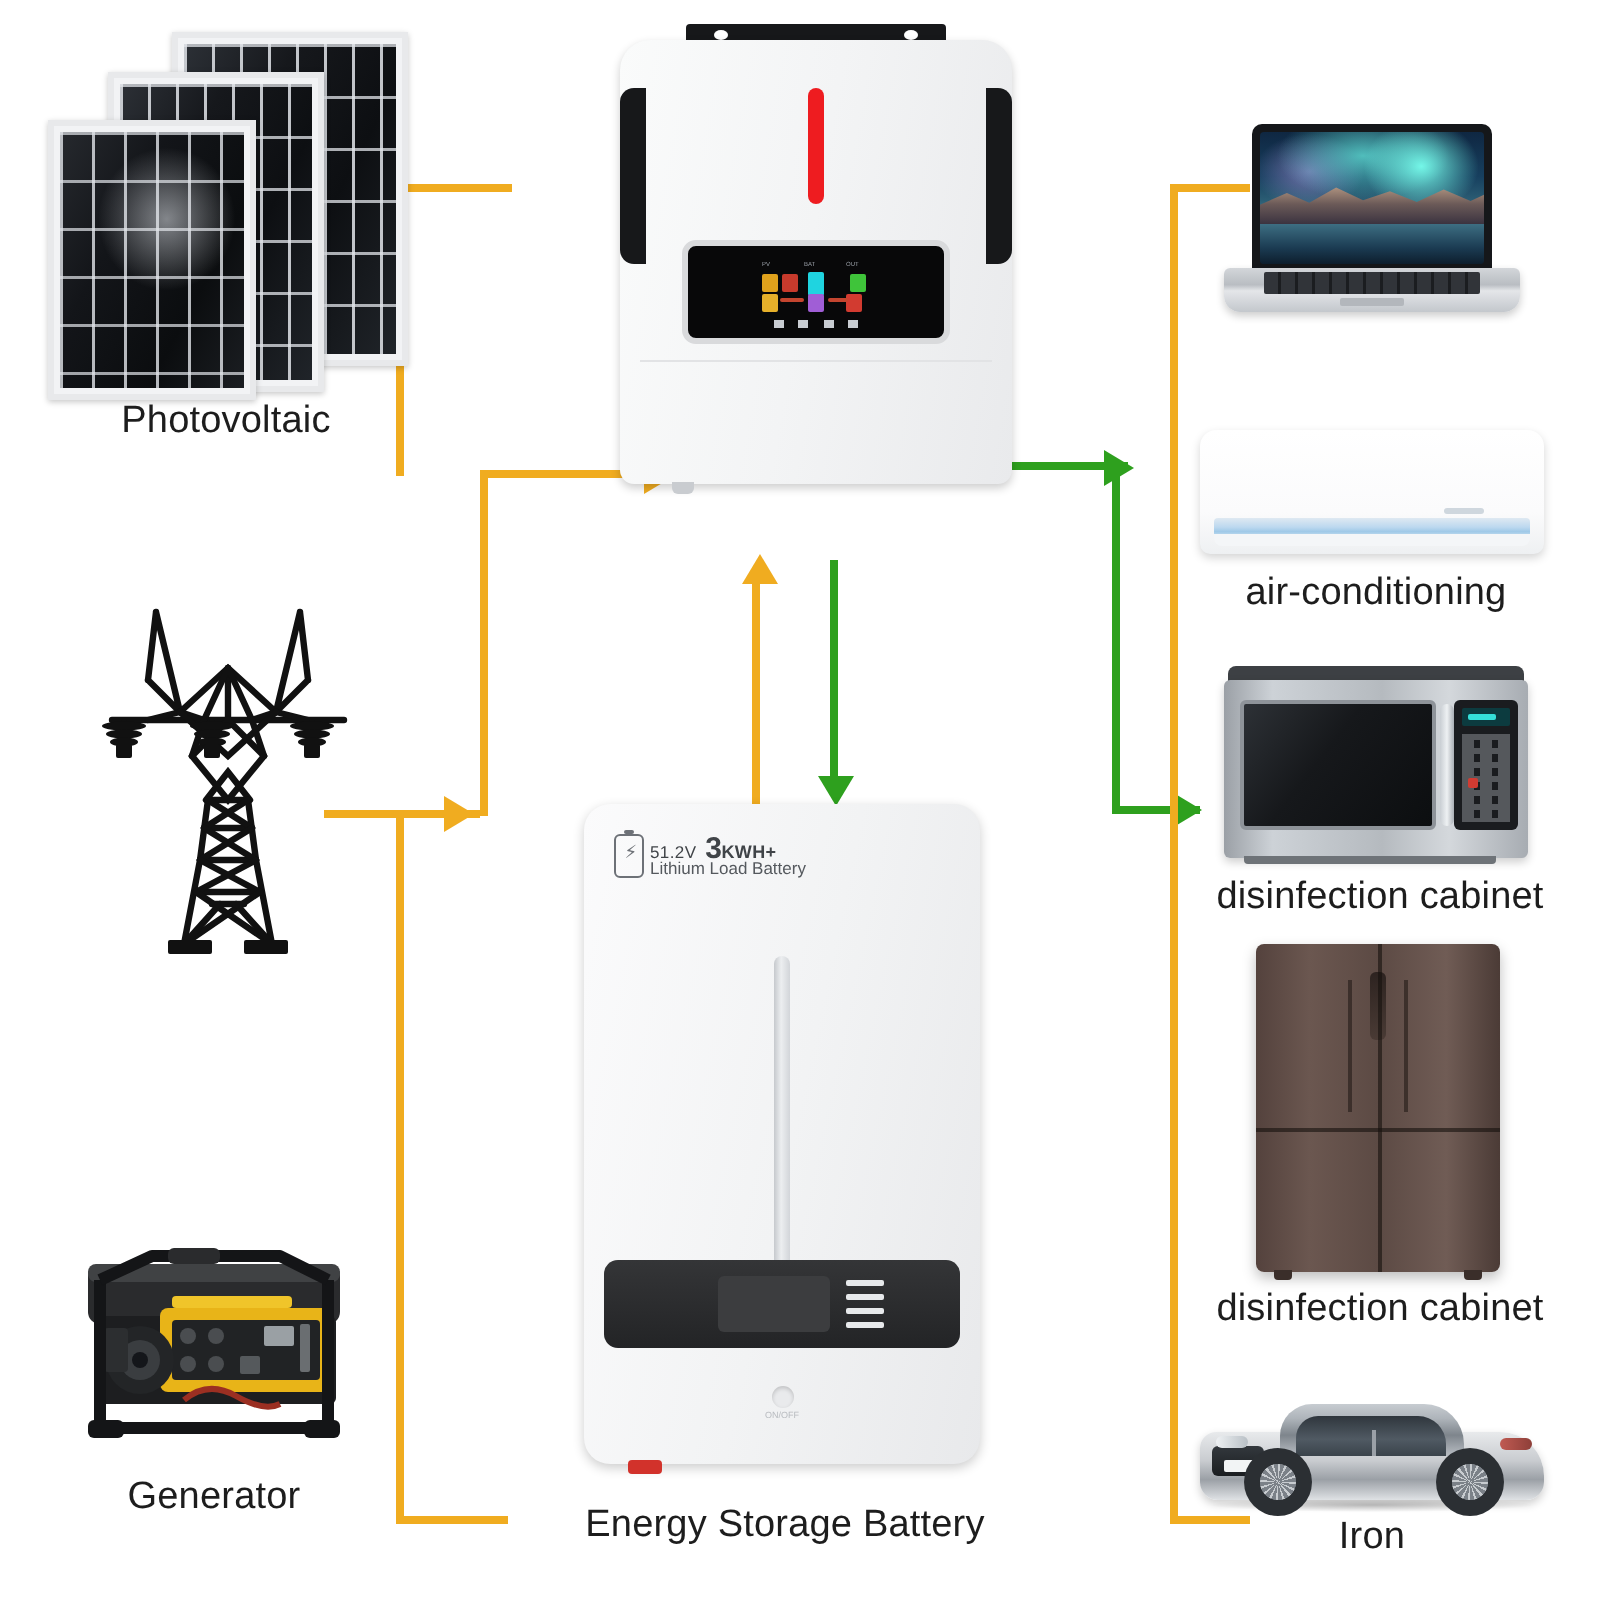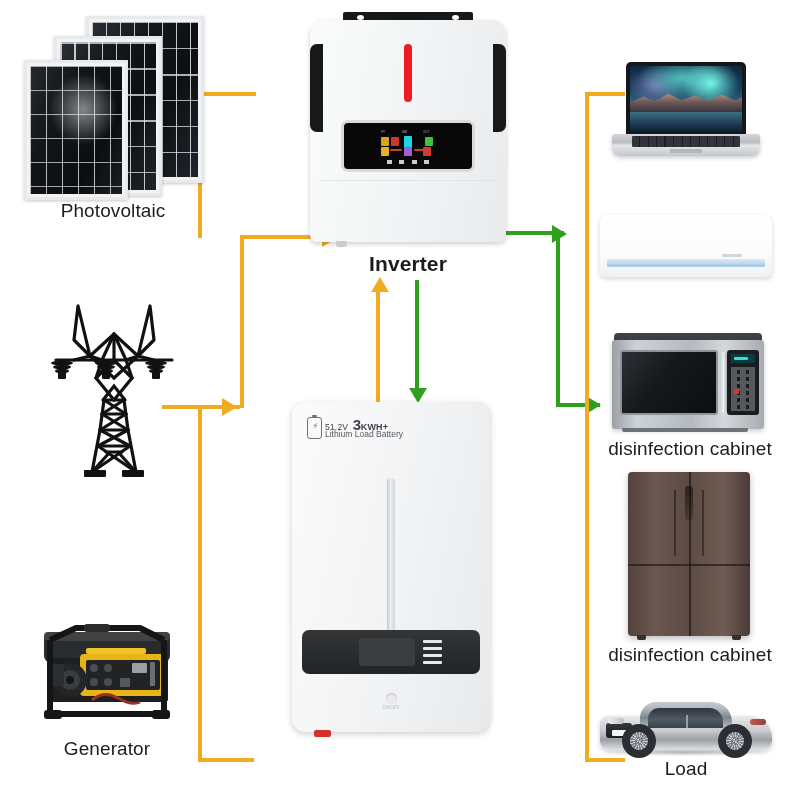--- a/index.html
+++ b/index.html
@@ -354,21 +354,20 @@
         <div class="lcd-row">
           <b></b>
           <b></b>
           <b></b>
           <b></b>
         </div>
       </div>
       <div class="inv-foot"></div>
     </div>
   </div>
-  <div class="lbl bold" style="left:308px;top:252px;width:200px;">Inverter</div>
 
   <div id="bat">
     <div class="bat-body">
       <div class="bat-cap">
         <div class="bat-ico">
             <span>⚡</span>
           </div>
         <div class="bat-t1">
           <em>51.2V</em>
           <b>3</b><i>KWH+</i>
@@ -385,20 +384,21 @@
             <i></i>
           </div>
       </div>
       <div class="bat-pw">
         <u></u>
         <s>ON/OFF</s>
       </div>
       <div class="bat-red"></div>
     </div>
   </div>
+  <div class="lbl" style="left:280px;top:752px;width:225px;">Energy Storage Battery</div>
 
   <div class="ap" id="nb">
     <div class="nb-lid">
       <div class="nb-scr">
         <div class="nb-mtn"></div>
         <div class="nb-wat"></div>
       </div>
     </div>
     <div class="nb-base">
       <div class="nb-kb"></div>
@@ -406,20 +406,21 @@
     </div>
   </div>
 
   <div class="ap" id="ac">
     <div class="ac-body">
       <div class="ac-led"></div>
       <div class="ac-vent"></div>
       <div class="ac-flap"></div>
     </div>
   </div>
+  <div class="lbl" style="left:596px;top:286px;width:184px;">air-conditioning</div>
 
   <div class="ap" id="mw">
     <div class="mw-top"></div>
     <div class="mw-body">
       <div class="mw-door"></div>
       <div class="mw-hdl"></div>
       <div class="mw-pnl">
         <div class="mw-disp"></div>
         <div class="mw-keys"></div>
       </div>
@@ -456,15 +457,15 @@
         <div class="car-win-sep" style="left:38px;"></div>
       </div>
     </div>
     <div class="car-whl" style="left:26px;">
         <i></i>
       </div>
     <div class="car-whl" style="left:122px;">
         <i></i>
       </div>
   </div>
-  <div class="lbl" style="left:600px;top:758px;width:172px;">Load</div>
+  <div class="lbl" style="left:600px;top:758px;width:172px;">Iron</div>
 
 </div>
 
 </body></html>

